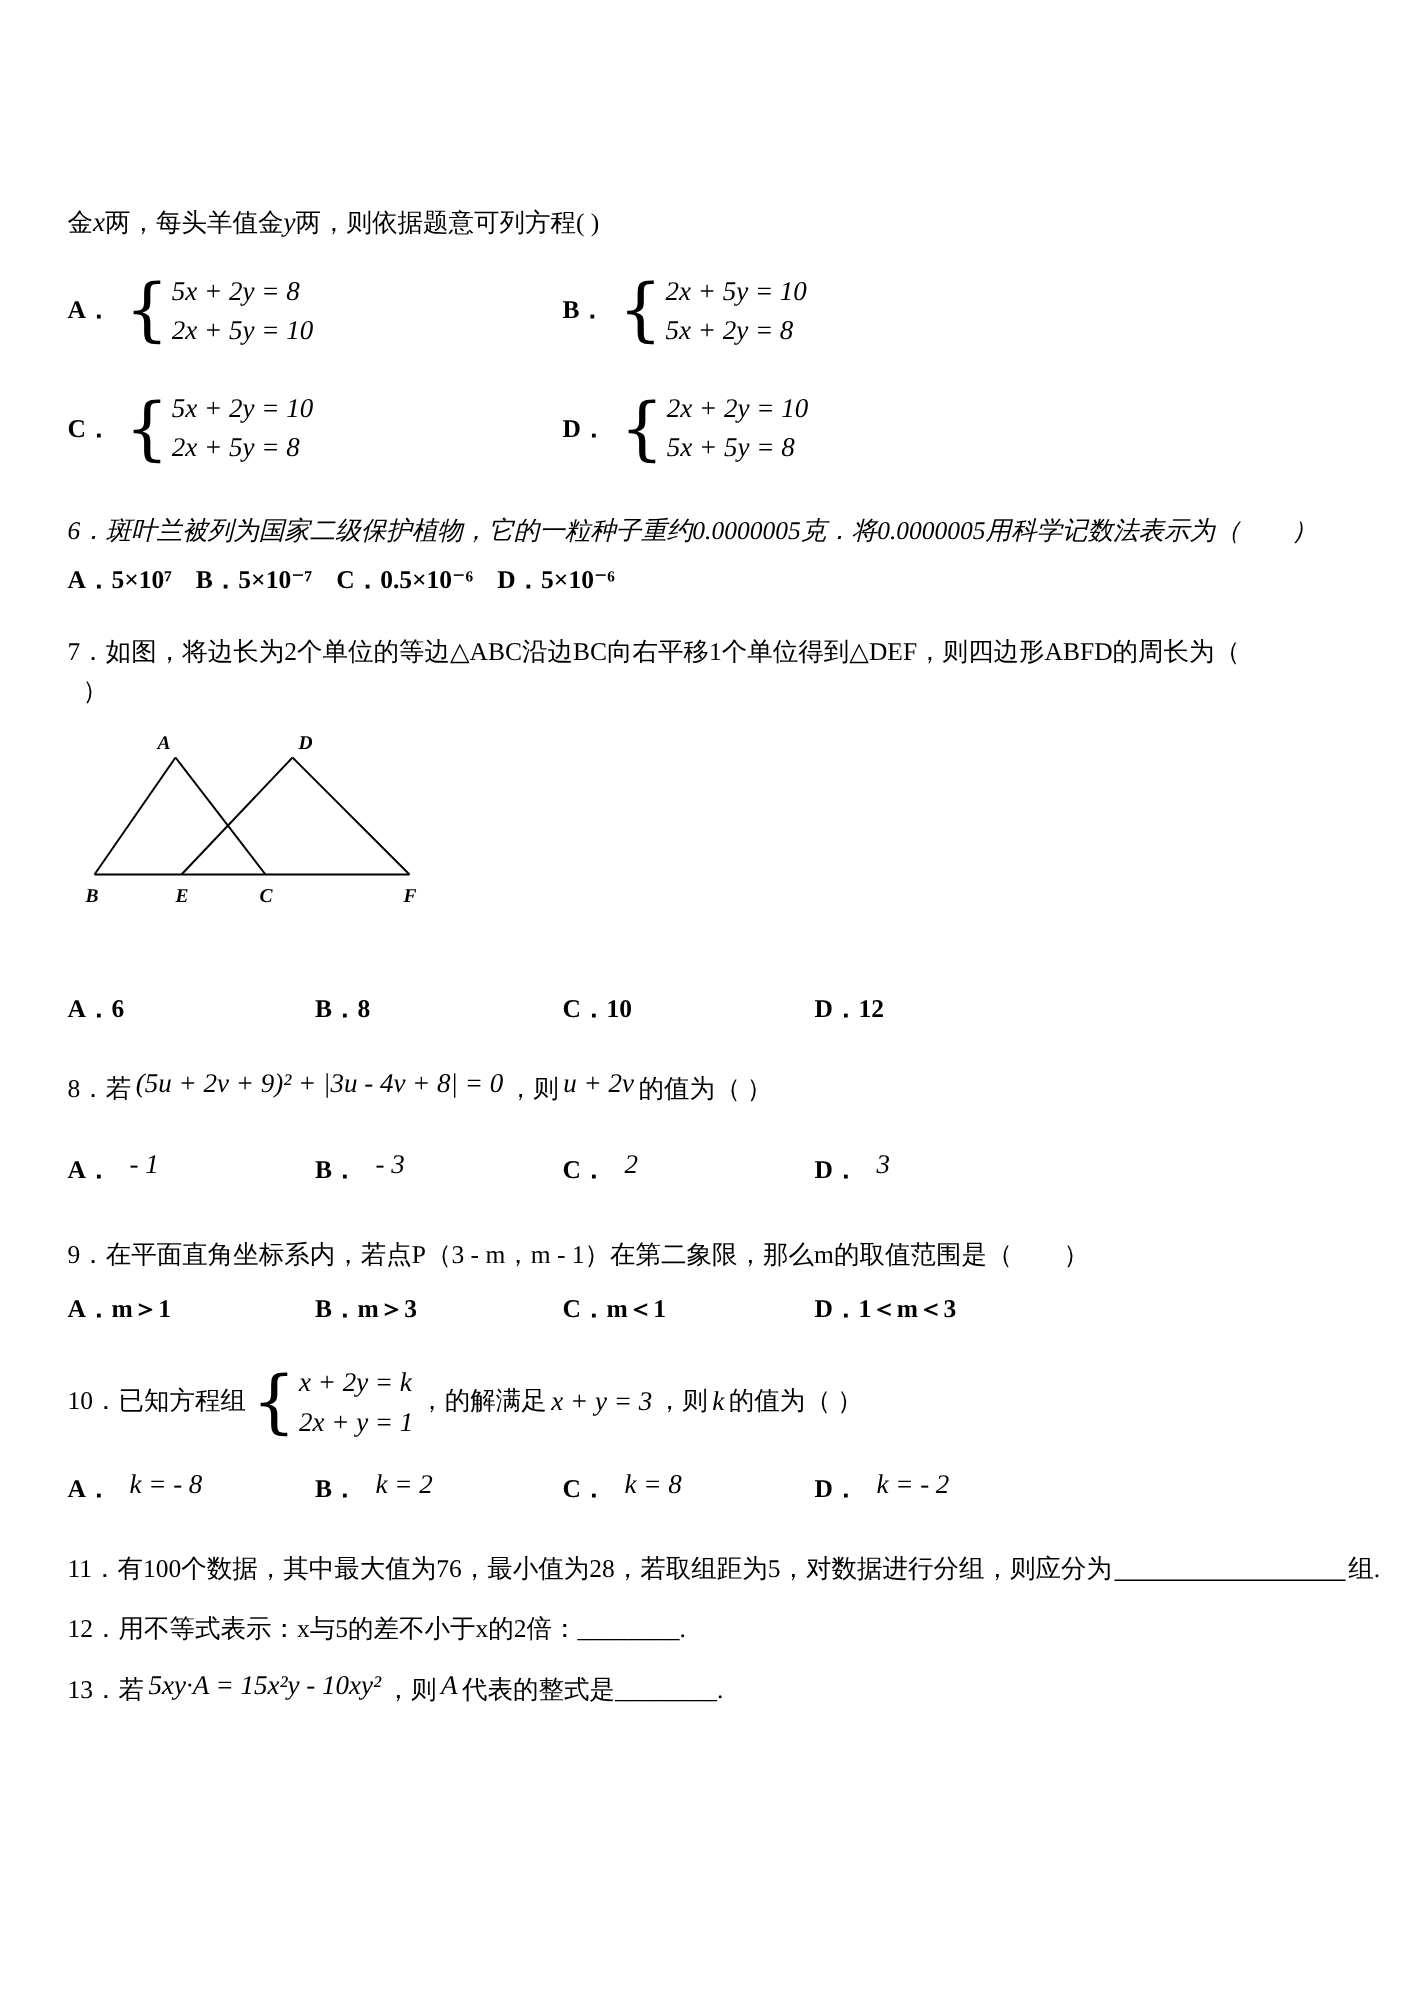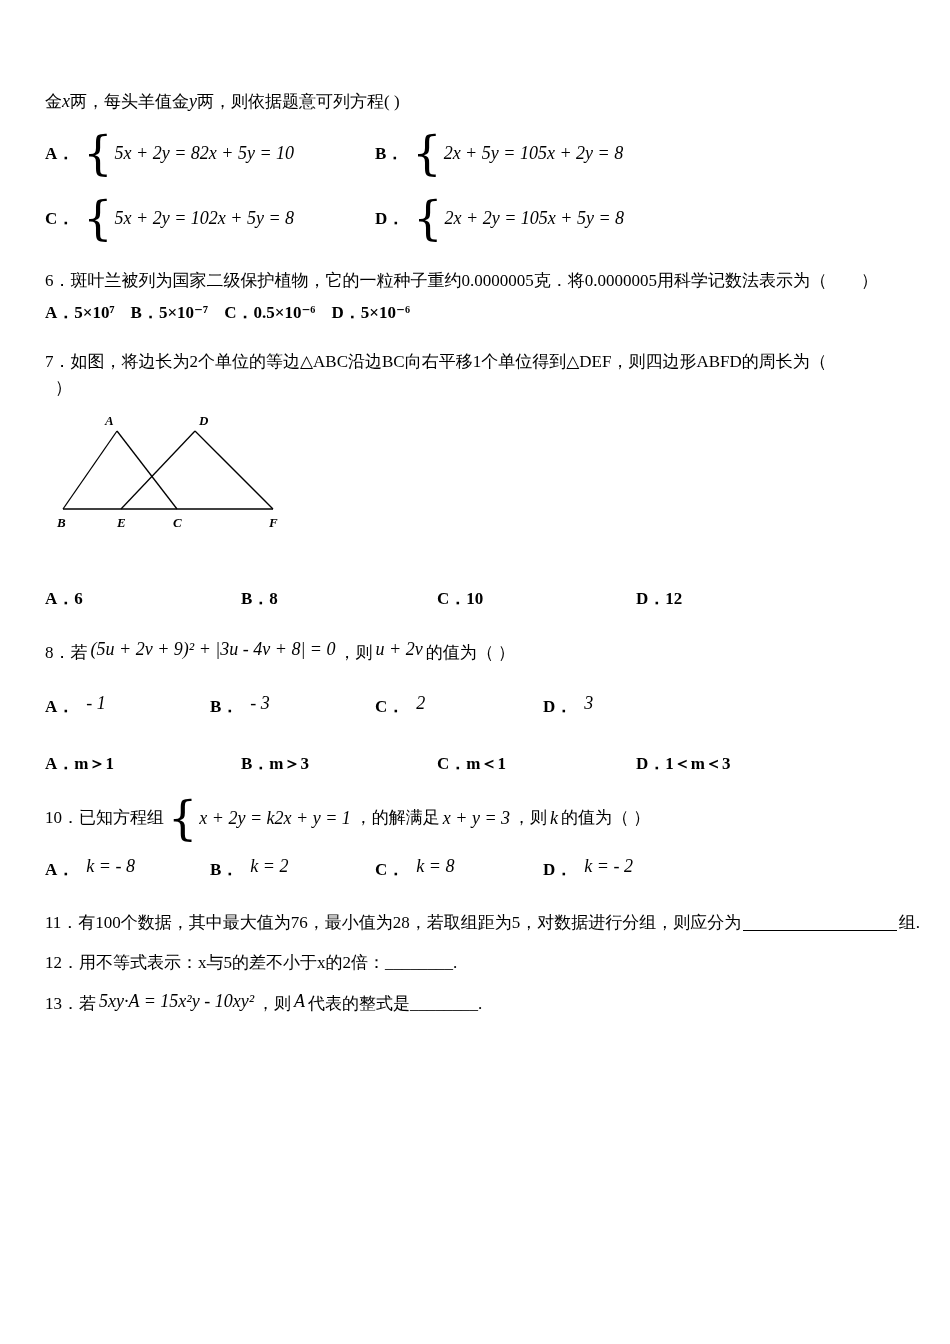--- a/index.html
+++ b/index.html
@@ -3,50 +3,50 @@
 <meta charset="utf-8">
 <style>
   * { margin:0; padding:0; box-sizing:border-box; }
   html,body { background:#ffffff; }
   body {
     width:950px; height:1344px; overflow:hidden;
     color:#000;
     font-family:"Liberation Serif","DejaVu Serif",serif;
     font-size:17px;
   }
-  .page { padding:88px 30px 20px 45px; }
+  .page { padding:88px 30px 20px 45px;margin-top:47px; }
   .line { line-height:1.55; }
   .math { font-family:"Liberation Serif","DejaVu Serif",serif; font-style:italic; font-size:18px; }
   .raised { position:relative; top:-3px; display:inline-block; padding:0 3px; }
-  .boldrow { font-weight:bold;gap:31px; }
+  .boldrow { font-weight:bold; }
 
   
   .sys { display:inline-flex; align-items:center; }
   .brace { font-family:"DejaVu Serif",serif; font-size:46px; font-weight:400; line-height:0.85; margin-right:2px; font-style:normal; }
-  .eqs { display:inline-flex; }
+  .eqs { display:inline-flex; flex-direction:column; }
   .eq { font-style:italic; font-size:18px; line-height:1.45; white-space:nowrap; }
 
   .sysrow { display:grid; grid-template-columns:330px 1fr; margin-bottom:26px; }
   .sysopt { display:flex; align-items:center; }
   .optlabel { font-weight:bold; margin-right:9px; white-space:nowrap; }
 
   .opts4 { display:grid; grid-template-columns:165px 165px 168px 1fr; }
   .optsline { display:flex; gap:16px; }
 
   .flexline { display:flex; align-items:center; flex-wrap:nowrap; }
   .flexline > span { white-space:nowrap; }
 
   .blankline { flex:1; border-bottom:1px solid #000; margin:0 2px 5px 2px; align-self:flex-end; height:2px; }
 
   .q11row { display:flex; align-items:center; }
 
   figure.tri { margin:8px 0 44px 10px; }
   svg text { font-family:"Liberation Serif","DejaVu Serif",serif; font-style:italic; font-weight:bold; font-size:13px; }
 
-  .mb6  { margin-bottom:6px; }
+  .mb6  { margin-bottom:6px;font-style:italic; }
   .mb10 { margin-bottom:10px; }
   .mb14 { margin-bottom:14px; }
   .mb18 { margin-bottom:18px; }
   .mb22 { margin-bottom:22px; }
   .mb26 { margin-bottom:26px; }
   .mb30 { margin-bottom:30px; }
   .sechead { font-weight:bold; }
 </style>
 </head>
 <body>
@@ -146,20 +146,21 @@
     <span class="math raised">u + 2v</span>
     <span>的值为（  ）</span>
   </div>
   <div class="line opts4 mb30">
     <span><span class="optlabel">A．</span><span class="math raised">- 1</span></span>
     <span><span class="optlabel">B．</span><span class="math raised">- 3</span></span>
     <span><span class="optlabel">C．</span><span class="math raised">2</span></span>
     <span><span class="optlabel">D．</span><span class="math raised">3</span></span>
   </div>
 
+  <div class="line mb10">9．在平面直角坐标系内，若点P（3 - m，m - 1）在第二象限，那么m的取值范围是（　　）</div>
   <div class="line opts4 boldrow mb22">
     <span>A．m＞1</span>
     <span>B．m＞3</span>
     <span>C．m＜1</span>
     <span>D．1＜m＜3</span>
   </div>
 
   <div class="line flexline mb18">
     <span>10．已知方程组</span>
     <span class="sys" style="margin:0 4px;">

